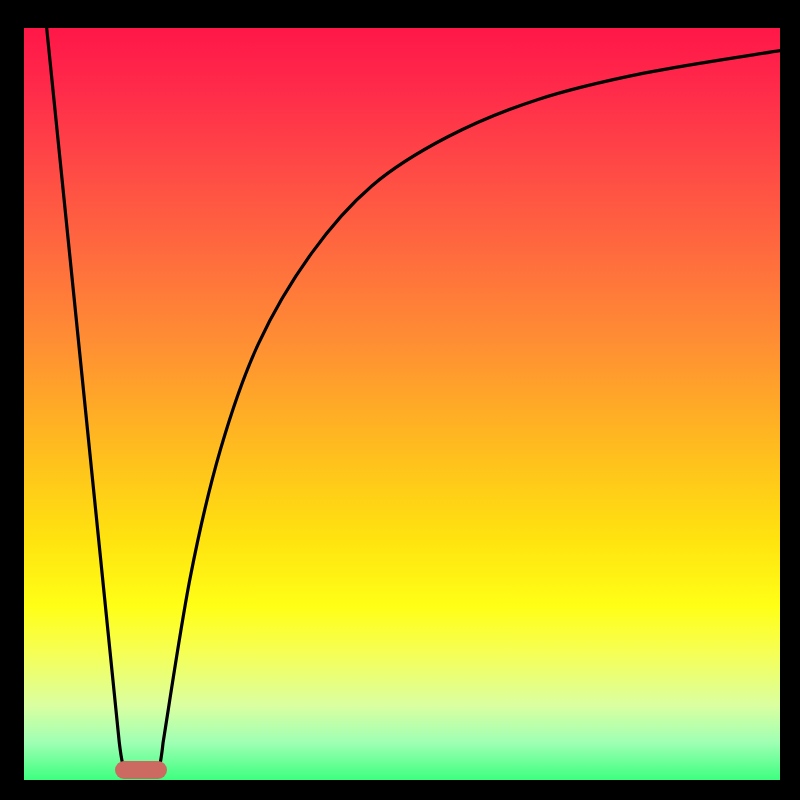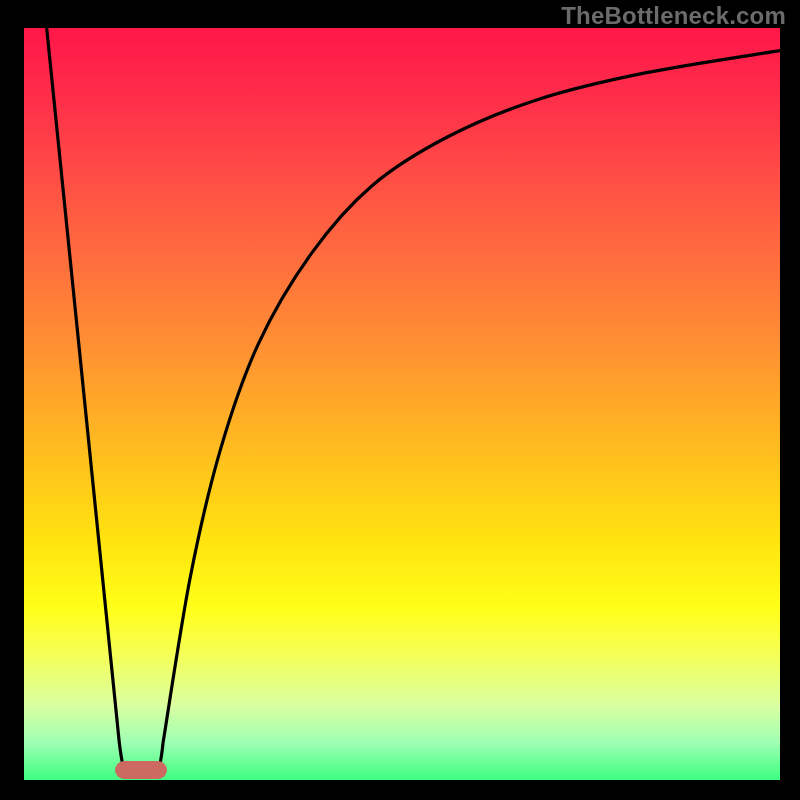--- a/index.html
+++ b/index.html
@@ -63,21 +63,20 @@
     background: #cc6a62;
     height: 18px;
     border-radius: 9px;
     bottom: 1px;
   }
 </style>
 </head>
 <body>
 
 <div class="frame">
-  <div class="attribution">TheBottleneck.com</div>
   <div class="plot-wrap">
     <div class="plot-area">
       <div class="gradient"></div>
       <svg class="curve-svg" viewBox="0 0 756 752" preserveAspectRatio="none">
         <path fill="none" stroke="#000" stroke-width="3.2" stroke-linecap="round" stroke-linejoin="round" d="M 22.68 0.00 L 95.26 714.40 Q 99.04 746.22, 102.82 742.22 L 132.30 742.22 Q 135.70 746.22, 139.10 714.40 C 143.64 686.83, 156.74 597.84, 166.32 548.96 C 175.90 500.08, 185.22 459.97, 196.56 421.12 C 207.90 382.27, 219.24 348.43, 234.36 315.84 C 249.48 283.25, 268.38 251.92, 287.28 225.60 C 306.18 199.28, 325.08 177.35, 347.76 157.92 C 370.44 138.49, 395.64 123.45, 423.36 109.04 C 451.08 94.63, 481.32 82.09, 514.08 71.44 C 546.84 60.79, 579.60 53.27, 619.92 45.12 C 660.24 36.97, 733.32 26.32, 756.00 22.56"></path>
       </svg>
       <div class="marker" style="left: 91.256px; width: 51.848px;"></div>
     </div>
   </div>
 </div>

